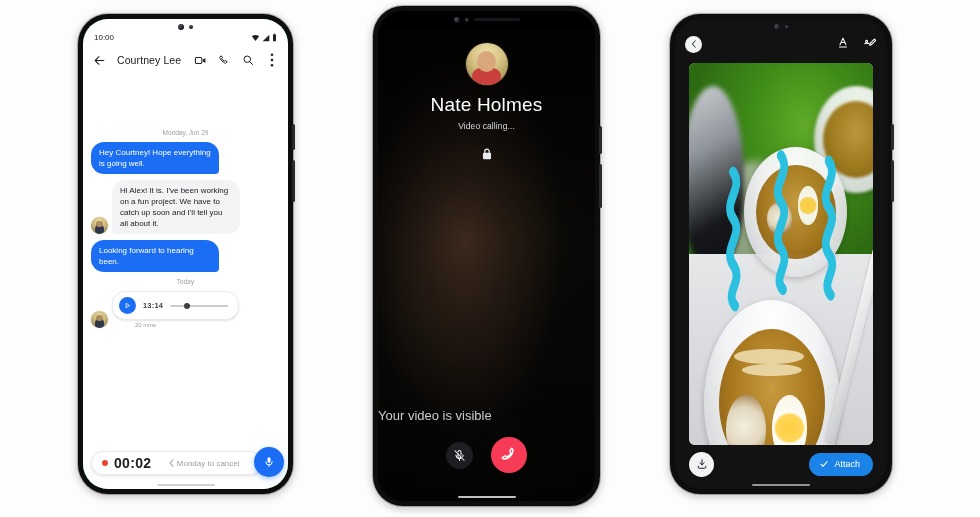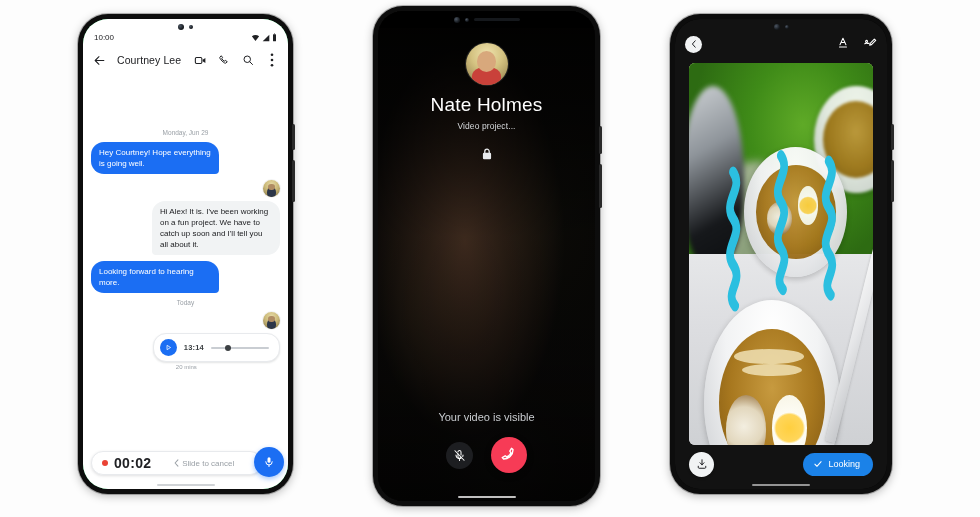--- a/index.html
+++ b/index.html
@@ -31,21 +31,21 @@
   .statusbar { height:26px; display:flex; align-items:flex-end; justify-content:space-between;
                padding:0 11px 3px 11px; font-size:8px; color:#202124; flex:none; }
   .sb-icons { display:flex; align-items:flex-end; gap:2px; }
   .appbar { height:30px; display:flex; align-items:center; padding:0 8px; gap:8px; flex:none; }
   .appbar .title { font-size:10.5px; color:#202124; flex:1; margin-left:2px; letter-spacing:.1px; }
   .appbar .ico { width:16px; height:16px; display:flex; align-items:center; justify-content:center; }
   .thread { flex:1; position:relative; padding:0 8px; overflow:hidden; }
   .daysep { text-align:center; font-size:6.5px; color:#9aa0a6; margin:6px 0 6px; }
   .row { display:flex; margin-bottom:6px; align-items:flex-end; }
   .row.out { justify-content:flex-start; }
-  .row.in { justify-content:flex-start; gap:4px;flex-direction:column; }
+  .row.in { justify-content:flex-start; gap:4px; }
   .avatar { width:17px; height:17px; border-radius:50%; flex:none;
             background:radial-gradient(circle at 50% 28%,#e8dca8 0%,#cbb978 45%,#7a6a3e 100%);
             position:relative; overflow:hidden; box-shadow:0 0 0 1px rgba(0,0,0,.05); }
   .avatar::after { content:""; position:absolute; left:22%; top:38%; width:56%; height:62%;
                    border-radius:50% 50% 40% 40%; background:#2c3648; }
   .avatar::before { content:""; position:absolute; left:32%; top:22%; width:36%; height:34%;
                     border-radius:50%; background:#b08c63; z-index:2; }
   .bubble { max-width:128px; padding:5px 8px; font-size:8px; line-height:1.38; border-radius:13px; }
   .bubble.out { background:#1b6ef3; color:#fff; border-bottom-right-radius:4px; }
   .bubble.in  { background:#f1f3f4; color:#202124; border-bottom-left-radius:4px; }
@@ -89,22 +89,22 @@
   .p2-avatar { width:42px; height:42px; border-radius:50%; margin:0 auto 9px;
                background:radial-gradient(circle at 50% 26%,#efe3ae 0%,#d4c281 42%,#8a7744 100%);
                position:relative; overflow:hidden; box-shadow:0 0 0 1px rgba(255,255,255,.12); }
   .p2-avatar::before { content:""; position:absolute; left:27%; top:18%; width:46%; height:50%;
                        border-radius:50%; background:#d8a87c; z-index:2; }
   .p2-avatar::after { content:""; position:absolute; left:16%; top:58%; width:68%; height:52%;
                       border-radius:42% 42% 0 0; background:#c9413a; }
   .p2-name { font-size:19px; color:#fff; font-weight:normal; letter-spacing:.2px; }
   .p2-sub { font-size:8.5px; color:#d7dadd; margin-top:5px; letter-spacing:.1px; }
   .p2-lock { margin-top:16px; display:flex; justify-content:center; }
-  .p2-visible { position:absolute; left:0; right:0; bottom:78px; text-align:center;
-                font-size:11px; color:#c9ccd0; z-index:5; }
+  .p2-visible { position:absolute; left:0; right:0; bottom:78px; text-align:left;
+                font-size:13px; color:#c9ccd0; z-index:5; }
   .p2-ctrls { position:absolute; left:0; right:0; bottom:28px; display:flex;
               justify-content:center; align-items:center; gap:18px; z-index:6; }
   .ctrl { border-radius:50%; display:flex; align-items:center; justify-content:center; }
   .ctrl.mute { width:27px; height:27px; background:rgba(32,33,36,.92); }
   .ctrl.end { width:36px; height:36px; background:#f73b56; box-shadow:0 2px 6px rgba(0,0,0,.4); }
   .homebar.dark { background:rgba(255,255,255,.75); }
 
   
   #phone3 { left:670px; top:14px; width:222px; height:480px; }
   .p3-screen { position:absolute; inset:0; background:#121212; }
@@ -226,21 +226,21 @@
             <div class="row out">
               <div class="bubble out">Hey Courtney! Hope everything is going well.</div>
             </div>
 
             <div class="row in">
               <div class="avatar"></div>
               <div class="bubble in">Hi Alex! It is. I've been working on a fun project. We have to catch up soon and I'll tell you all about it.</div>
             </div>
 
             <div class="row out">
-              <div class="bubble out">Looking forward to hearing more.</div>
+              <div class="bubble out">Looking forward to hearing been.</div>
             </div>
 
             <div class="daysep">Today</div>
 
             <div class="row in" style="margin-bottom:0;">
               <div class="avatar"></div>
               <div>
                 <div class="audio-card">
                   <span class="play-btn">
                     <svg width="7" height="7" viewBox="0 0 24 24">
@@ -259,21 +259,21 @@
           </div>
 
           <div class="rec-wrap">
             <div class="rec-pill">
               <span class="rec-dot"></span>
               <span class="rec-time">00:02</span>
               <span class="rec-slide">
                 <svg width="5" height="8" viewBox="0 0 8 14">
                   <path fill="none" stroke="#9aa0a6" stroke-width="1.8" stroke-linecap="round" stroke-linejoin="round" d="M6.5 1.5 1.5 7l5 5.5"></path>
                 </svg>
-                <span>Slide to cancel</span>
+                <span>Monday to cancel</span>
               </span>
             </div>
             <div class="mic-fab">
               <svg width="12" height="12" viewBox="0 0 24 24">
                 <rect x="9" y="2.5" width="6" height="11" rx="3" fill="#fff"></rect>
                 <path fill="none" stroke="#fff" stroke-width="2" stroke-linecap="round" d="M5.5 11.5a6.5 6.5 0 0 0 13 0M12 18v3.2"></path>
               </svg>
             </div>
           </div>
 
@@ -295,21 +295,21 @@
 
           <div class="notch" style="height:17px;background:rgba(0,0,0,.85);">
             <div class="cam"></div>
             <div class="cam tiny"></div>
             <div class="grille"></div>
           </div>
 
           <div class="p2-top">
             <div class="p2-avatar"></div>
             <div class="p2-name">Nate Holmes</div>
-            <div class="p2-sub">Video project...</div>
+            <div class="p2-sub">Video calling...</div>
             <div class="p2-lock">
               <svg width="12" height="14" viewBox="0 0 20 24">
                 <rect x="3" y="10" width="14" height="11" rx="2" fill="#e8eaed"></rect>
                 <path fill="none" stroke="#e8eaed" stroke-width="2.2" d="M6.2 10.3V7.6a3.8 3.8 0 0 1 7.6 0v2.7"></path>
               </svg>
             </div>
           </div>
 
           <div class="p2-visible">Your video is visible</div>
 
@@ -405,21 +405,21 @@
             <div class="save-btn">
               <svg width="12" height="12" viewBox="0 0 24 24">
                 <path fill="none" stroke="#202124" stroke-width="2" stroke-linecap="round" stroke-linejoin="round" d="M12 3.5v10m0 0 4-4m-4 4-4-4"></path>
                 <path fill="none" stroke="#202124" stroke-width="2" stroke-linecap="round" d="M4.5 16.5v2.2a1.8 1.8 0 0 0 1.8 1.8h11.4a1.8 1.8 0 0 0 1.8-1.8v-2.2"></path>
               </svg>
             </div>
             <div class="attach-btn">
               <svg width="10" height="10" viewBox="0 0 24 24">
                 <path fill="none" stroke="#fff" stroke-width="2.6" stroke-linecap="round" stroke-linejoin="round" d="m4.5 12.5 5 5 10-11"></path>
               </svg>
-              <span>Looking</span>
+              <span>Attach</span>
             </div>
           </div>
 
           <div class="homebar" style="background:rgba(255,255,255,.55);"></div>
         </div>
       </div>
     </div>
   </div>
 
 </div>

